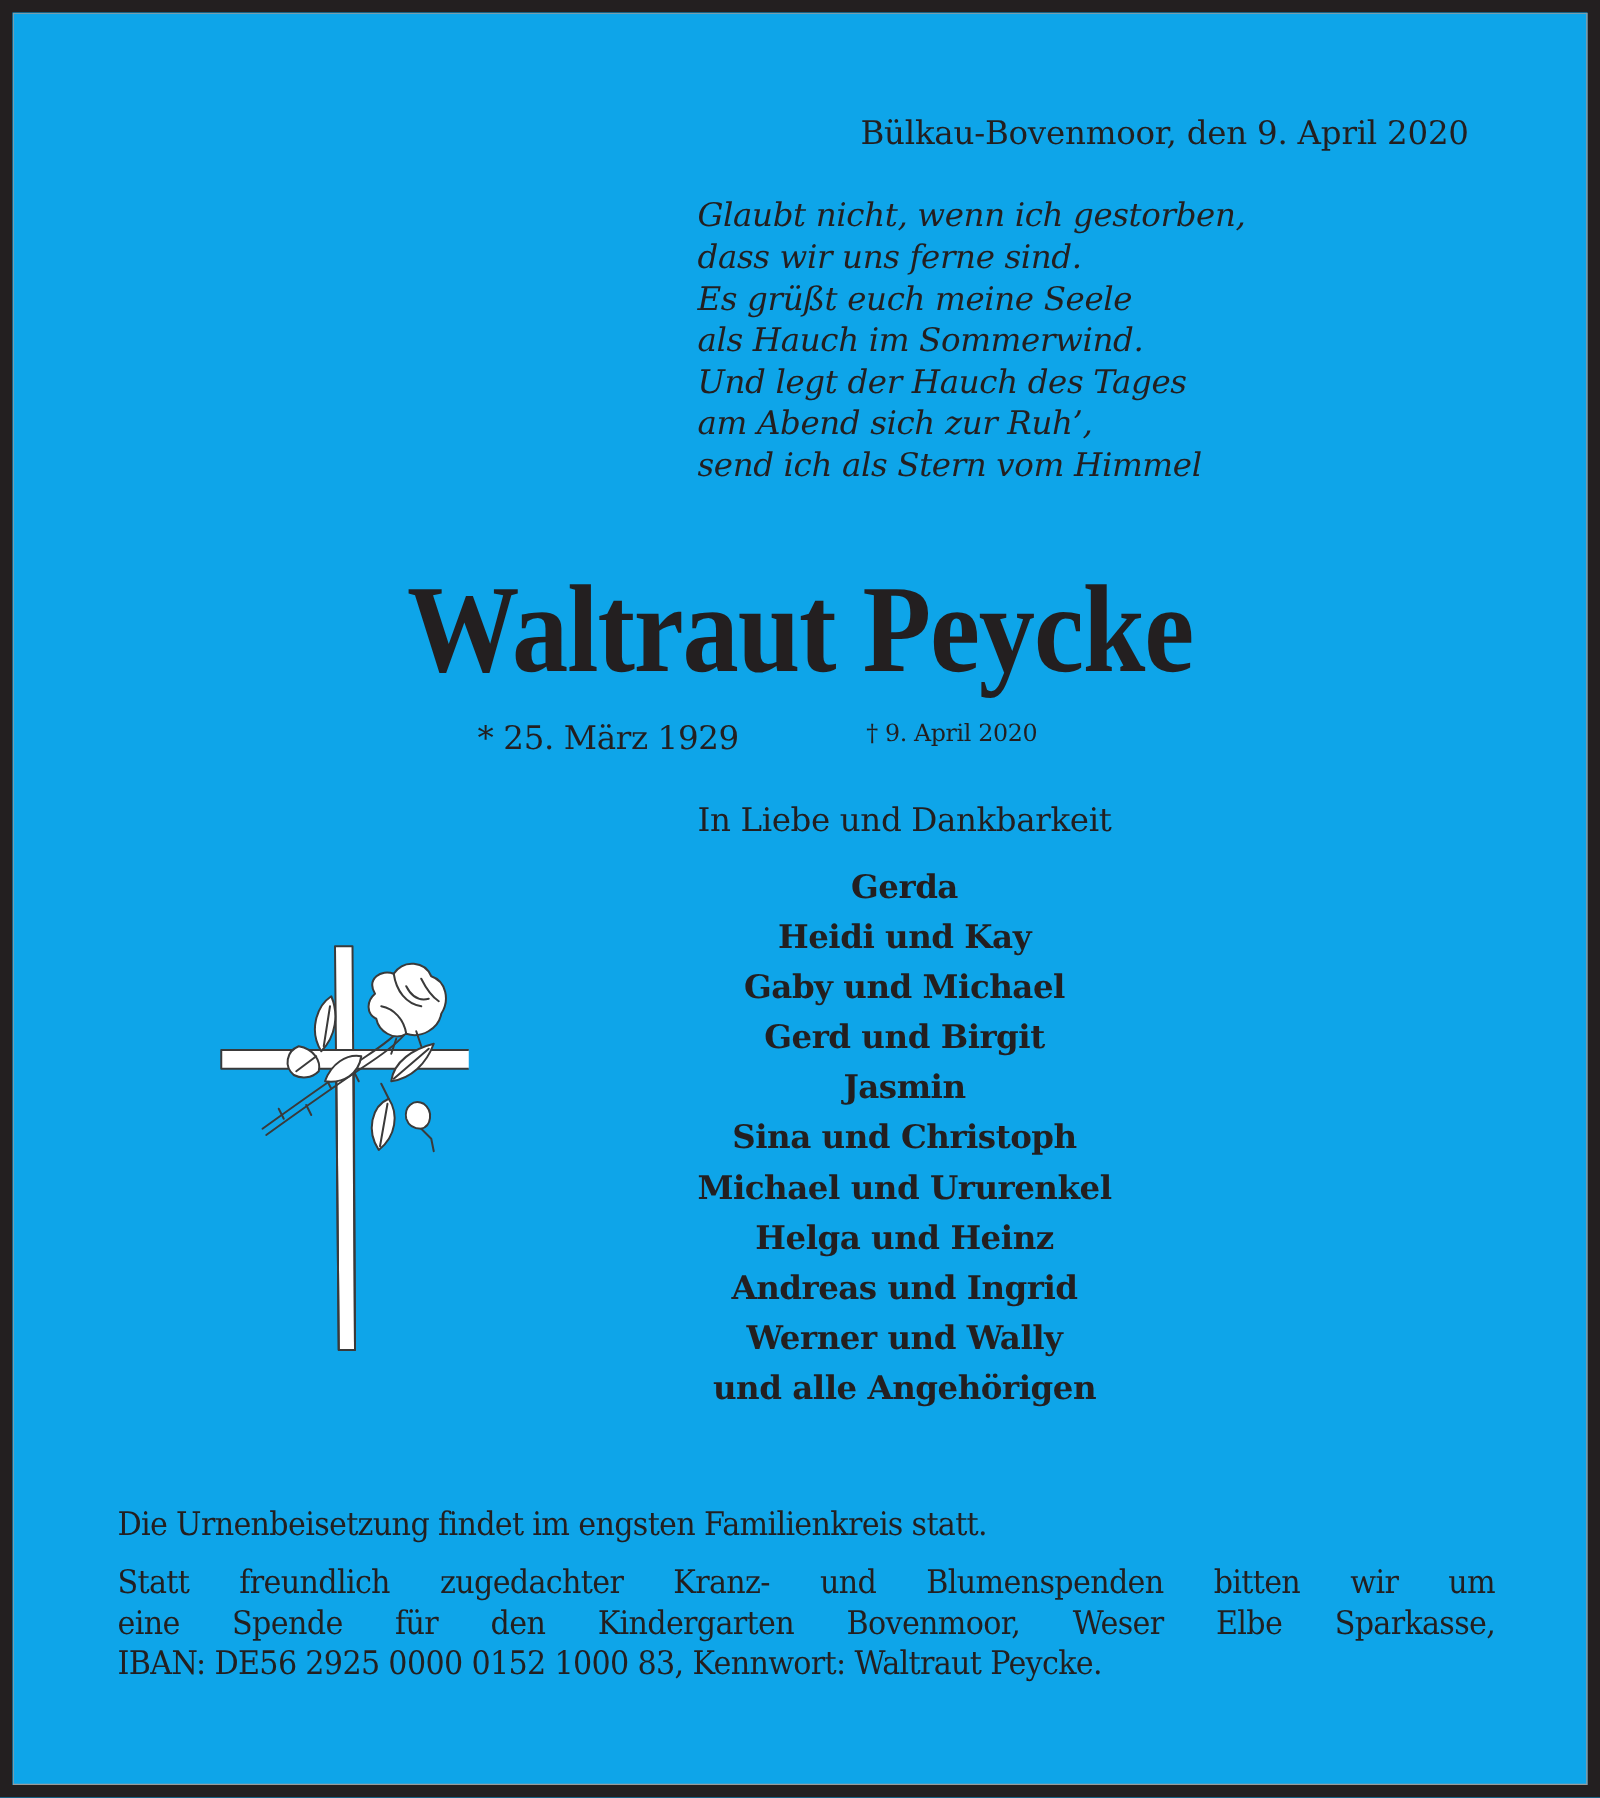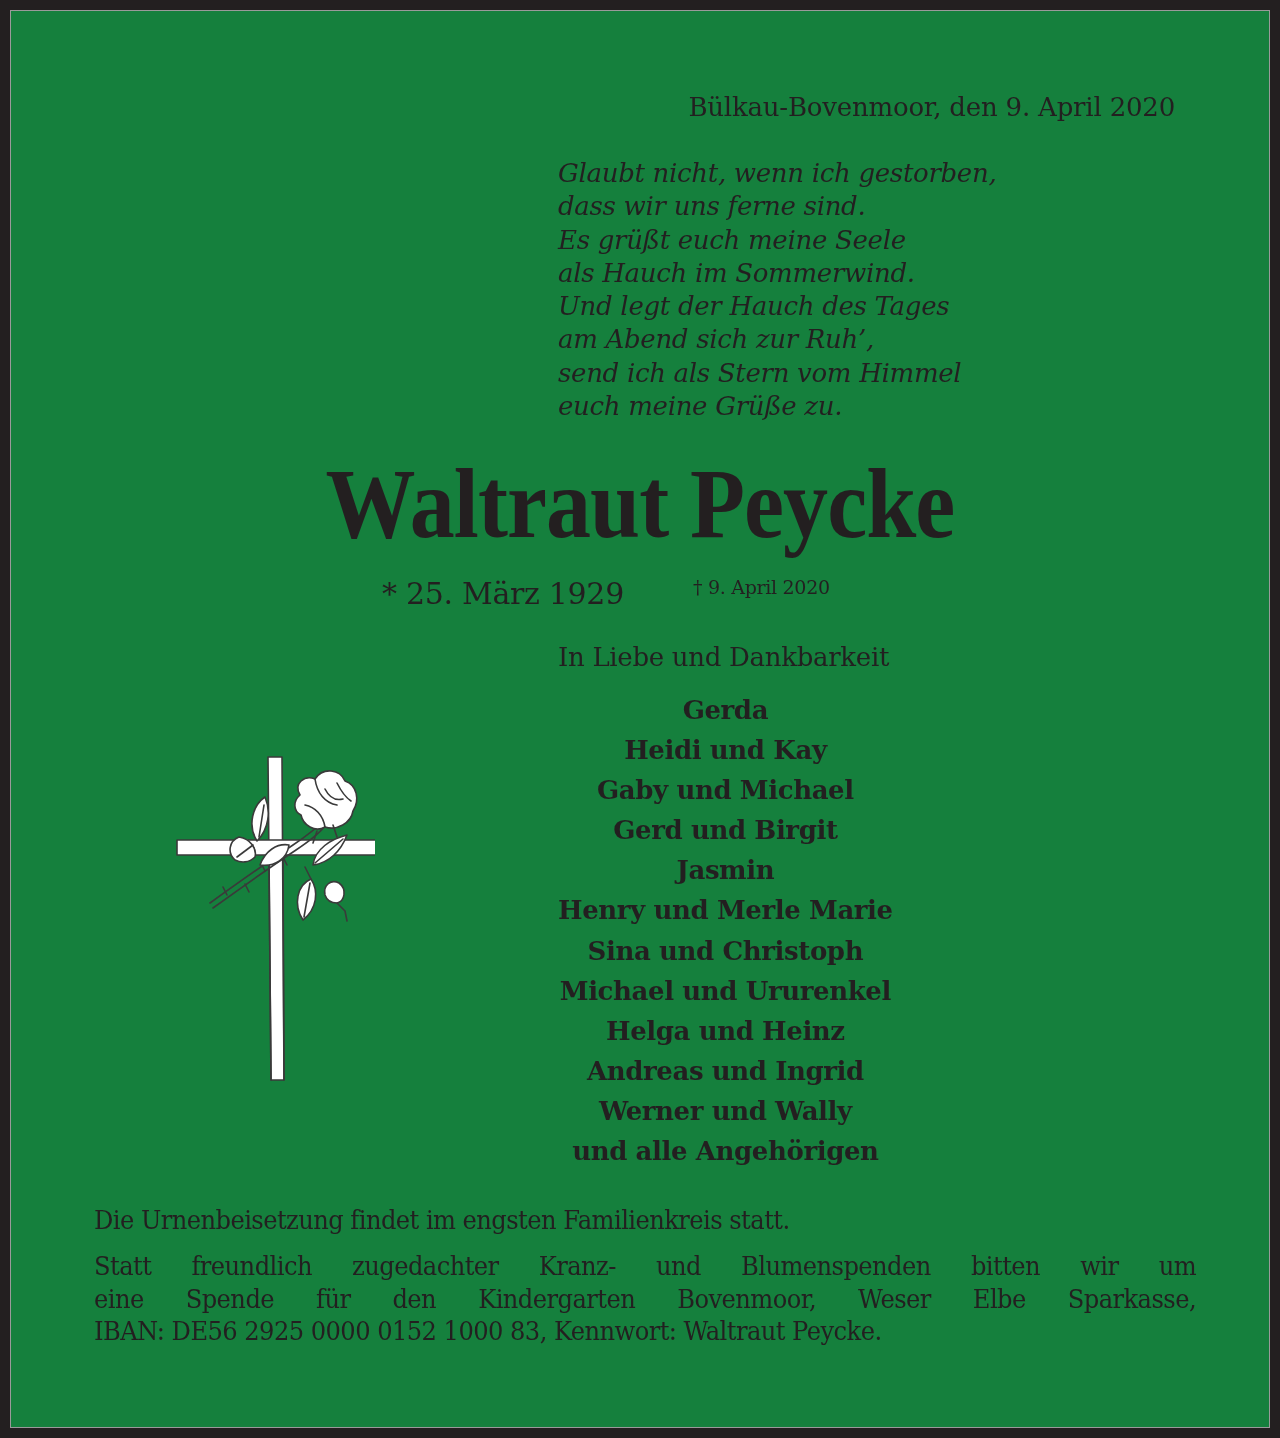--- a/index.html
+++ b/index.html
@@ -8,21 +8,21 @@
       background: #231f20;
       position: relative;
       overflow: hidden;
       font-family: "DejaVu Serif", "Liberation Serif", serif;
       color: #231f20;
     }
     .page {
       position: absolute;
       left: 10px; top: 10px;
       width: 1260px; height: 1418px;
-      background: #15803d;
+      background: #0ea5e9;
       box-shadow: inset 0 0 0 1px #9a9a9a;
     }
     .abs { position: absolute; white-space: nowrap; }
     .dateline {
       right: 95px; top: 82px;
       font-size: 26px; letter-spacing: -0.2px;
     }
     .poem {
       left: 548px; top: 147px;
       font-style: italic;
@@ -34,21 +34,21 @@
     .name {
       left: 0; width: 1260px; top: 436px;
       text-align: center;
       font-family: "Liberation Serif", "DejaVu Serif", serif;
       font-weight: bold;
       font-size: 100px;
       letter-spacing: -1px;
       transform: scaleX(0.9);
       transform-origin: 630px 50%;
     }
-    .birth { left: 372px; top: 566px; font-size: 30px; letter-spacing: -0.3px; }
+    .birth { left: 372px; top: 566px; font-size: 26px; letter-spacing: -0.3px; }
     .death { left: 683px; top: 566px; font-size: 19px; letter-spacing: -0.3px; }
     .intro { left: 548px; top: 632px; font-size: 26px; letter-spacing: -0.3px; }
     .family {
       left: 548px; top: 680px;
       font-weight: bold;
       font-size: 26px;
       line-height: 40.1px;
       letter-spacing: -0.4px;
     }
     .family div { white-space: nowrap; text-align: center; }
@@ -81,21 +81,20 @@
   <div class="abs dateline">Bülkau-Bovenmoor, den 9. April 2020</div>
 
   <div class="abs poem">
     <div>Glaubt nicht, wenn ich gestorben,</div>
     <div>dass wir uns ferne sind.</div>
     <div>Es grüßt euch meine Seele</div>
     <div>als Hauch im Sommerwind.</div>
     <div>Und legt der Hauch des Tages</div>
     <div>am Abend sich zur Ruh’,</div>
     <div>send ich als Stern vom Himmel</div>
-    <div>euch meine Grüße zu.</div>
   </div>
 
   <div class="abs name">Waltraut Peycke</div>
 
   <div class="abs birth">* 25. März 1929</div>
   <div class="abs death">† 9. April 2020</div>
 
   <div class="abs intro">In Liebe und Dankbarkeit</div>
 
   <div class="abs cross">
@@ -129,21 +128,20 @@
       <path d="M146 134 L140 122 M172 158 L180 166 L182 176"></path>
     </svg>
   </div>
 
   <div class="abs family">
     <div>Gerda</div>
     <div>Heidi und Kay</div>
     <div>Gaby und Michael</div>
     <div>Gerd und Birgit</div>
     <div>Jasmin</div>
-    <div>Henry und Merle Marie</div>
     <div>Sina und Christoph</div>
     <div>Michael und Ururenkel</div>
     <div>Helga und Heinz</div>
     <div>Andreas und Ingrid</div>
     <div>Werner und Wally</div>
     <div>und alle Angehörigen</div>
   </div>
 
   <div class="abs para1">Die Urnenbeisetzung findet im engsten Familienkreis statt.</div>
 

